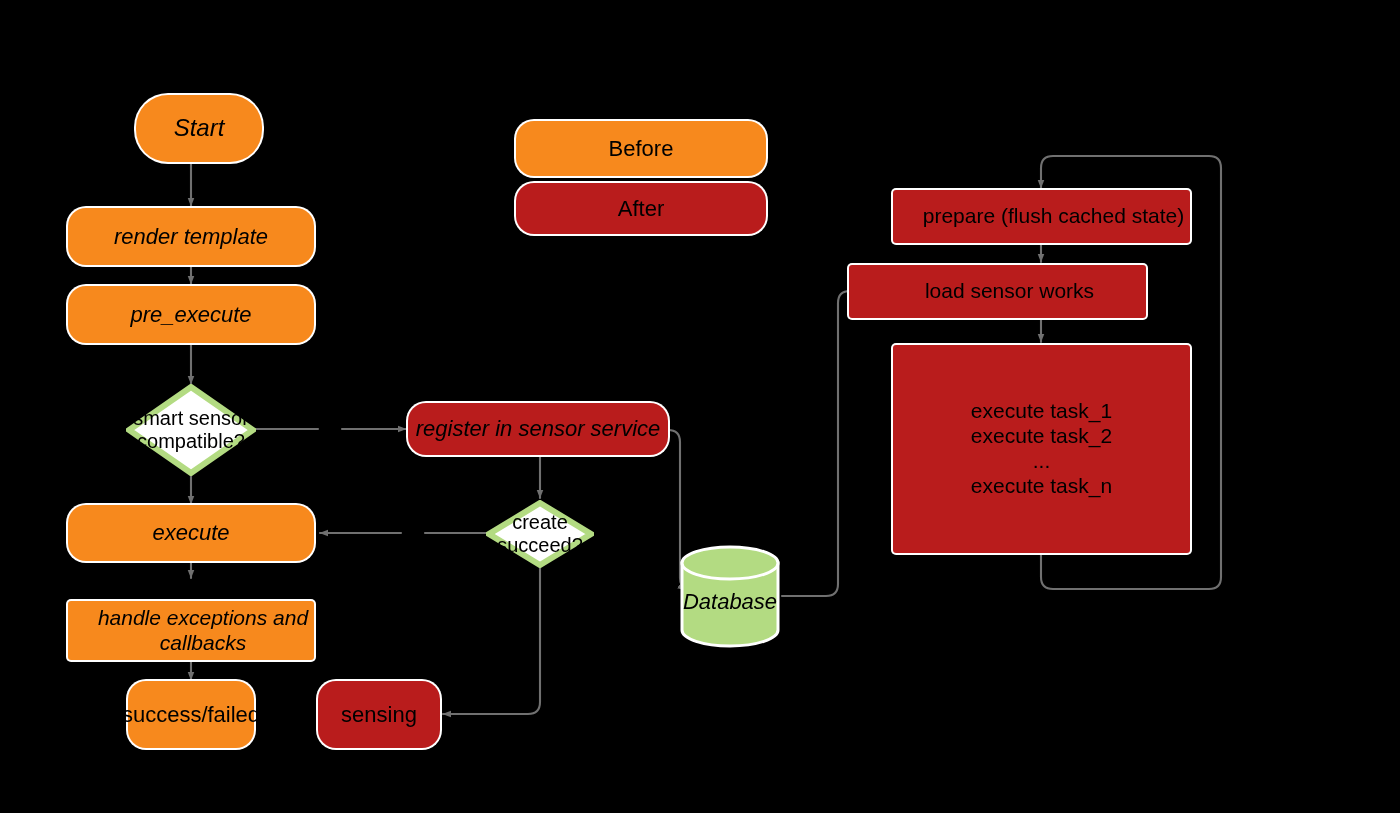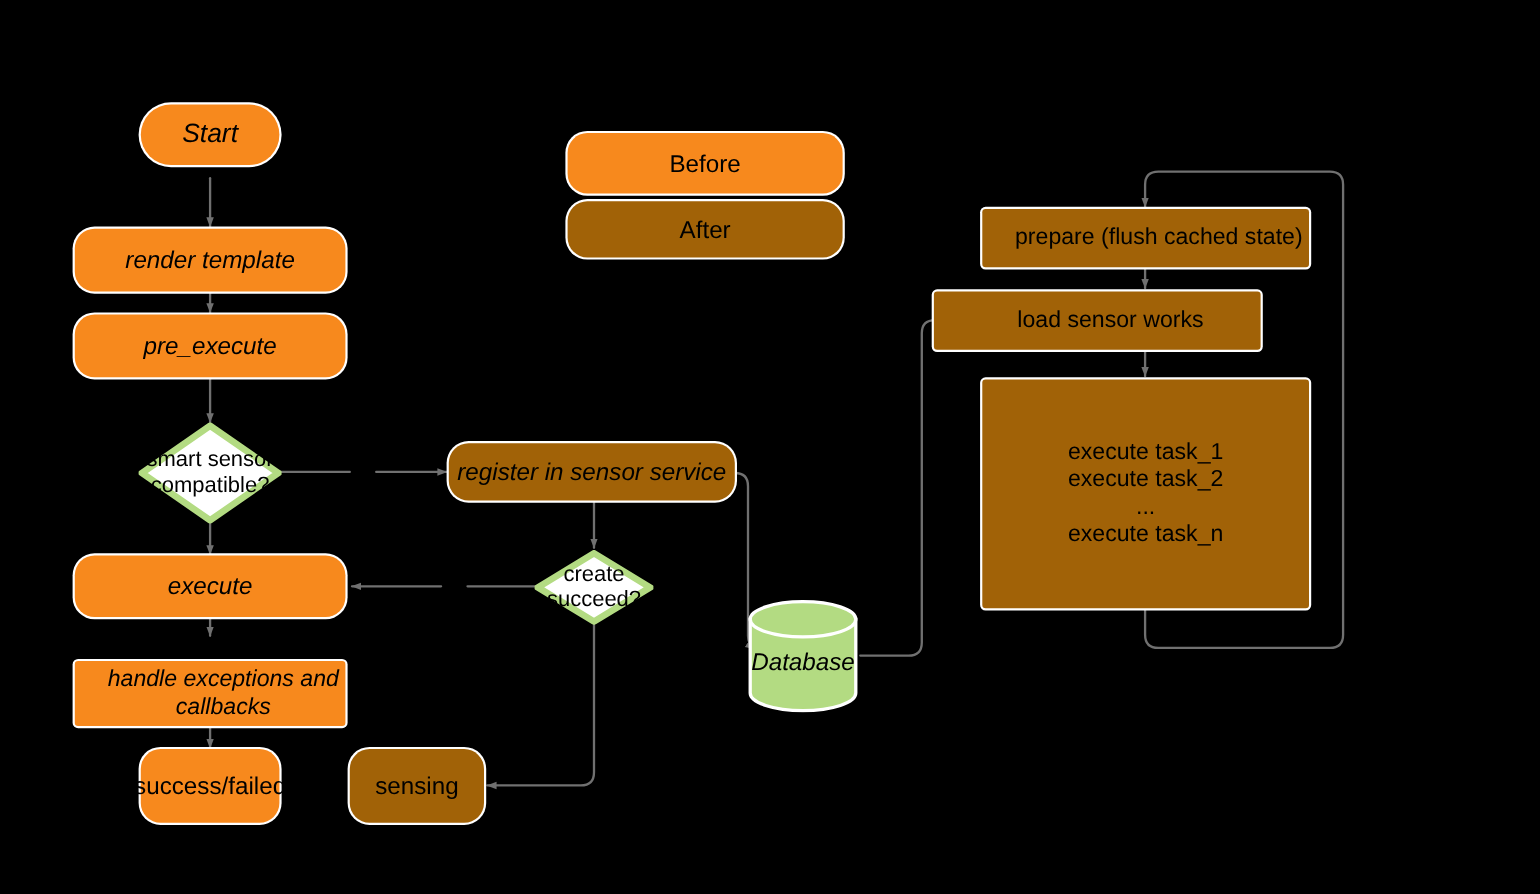--- a/index.html
+++ b/index.html
@@ -8,21 +8,21 @@
     width:1400px;height:813px;
     font-family:"Liberation Sans", sans-serif;
     overflow:hidden;
     position:relative;
   }
   #stage{position:absolute;left:0;top:0;width:1400px;height:813px;}
   svg.layer{position:absolute;left:0;top:0;width:1400px;height:813px;}
   .node{position:absolute;box-sizing:border-box;display:flex;align-items:center;justify-content:center;text-align:center;color:#000;}
   .node .lbl{display:block;line-height:1.18;padding:0 4px;white-space:pre-line;}
   .orange{background:#F7891D;}
-  .green{background:#a16207;}
+  .green{background:#b91c1c;}
   .rect{border-radius:3px;box-shadow:0 0 0 2px #fff;}
   .pill{border-radius:32px;box-shadow:0 0 0 2px #fff;}
   .ital{font-style:italic;}
   .legend-item{border-radius:4px;box-shadow:0 0 0 2px #fff;}
   .diamond-wrap{position:absolute;display:flex;align-items:center;justify-content:center;}
   .diamond-txt{position:relative;z-index:3;line-height:1.15;white-space:pre-line;text-align:center;color:#000;}
   .cyl-label{position:absolute;z-index:4;width:100%;text-align:center;font-style:italic;color:#000;}
   .fs24{font-size:24px;}
   .fs22{font-size:22px;border-radius:18px;}
   .fs21{font-size:21px;padding-left:24px;}
@@ -76,21 +76,21 @@
     </g>
   </svg>
 
   <div class="node legend-item orange fs22" style="left:516px;top:121px;width:250px;height:55px;">
     <span class="lbl">Before</span>
   </div>
   <div class="node legend-item green fs22" style="left:516px;top:183px;width:250px;height:51px;">
     <span class="lbl">After</span>
   </div>
 
-  <div class="node pill orange fs24 ital" style="left:128px;top:95px;width:126px;height:55px;">
+  <div class="node pill orange fs24 ital" style="left:136px;top:95px;width:126px;height:67px;">
     <span class="lbl">Start</span>
   </div>
 
   <div class="node rect orange fs22 ital" style="left:68px;top:208px;width:246px;height:57px;">
     <span class="lbl">render template</span>
   </div>
 
   <div class="node rect orange fs22 ital" style="left:68px;top:286px;width:246px;height:57px;">
     <span class="lbl">pre_execute</span>
   </div>

